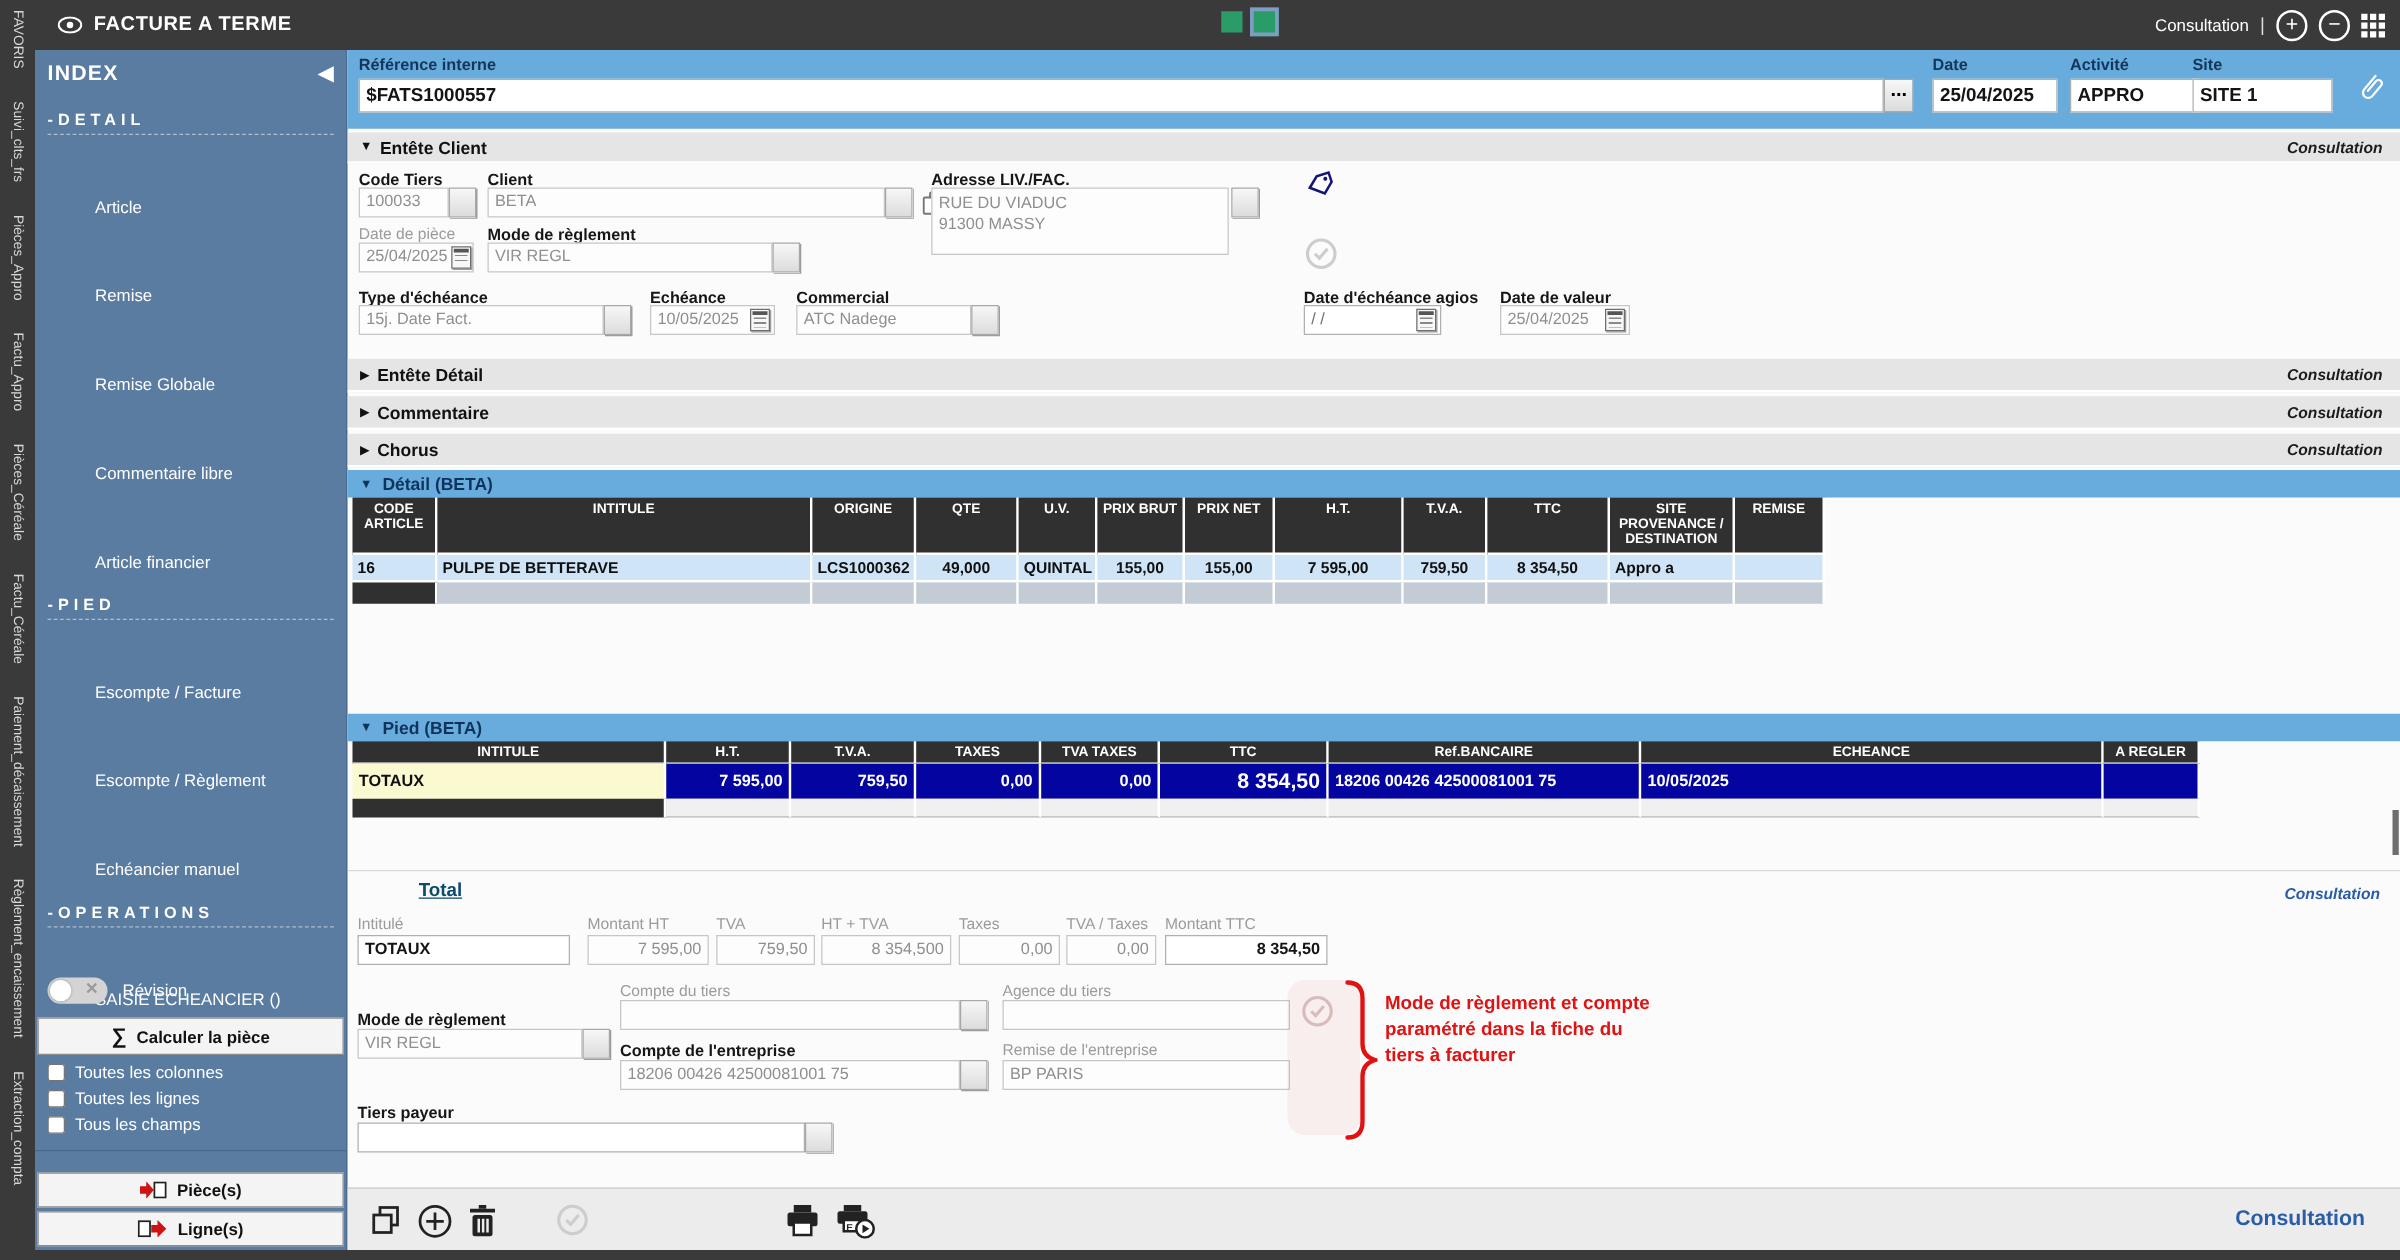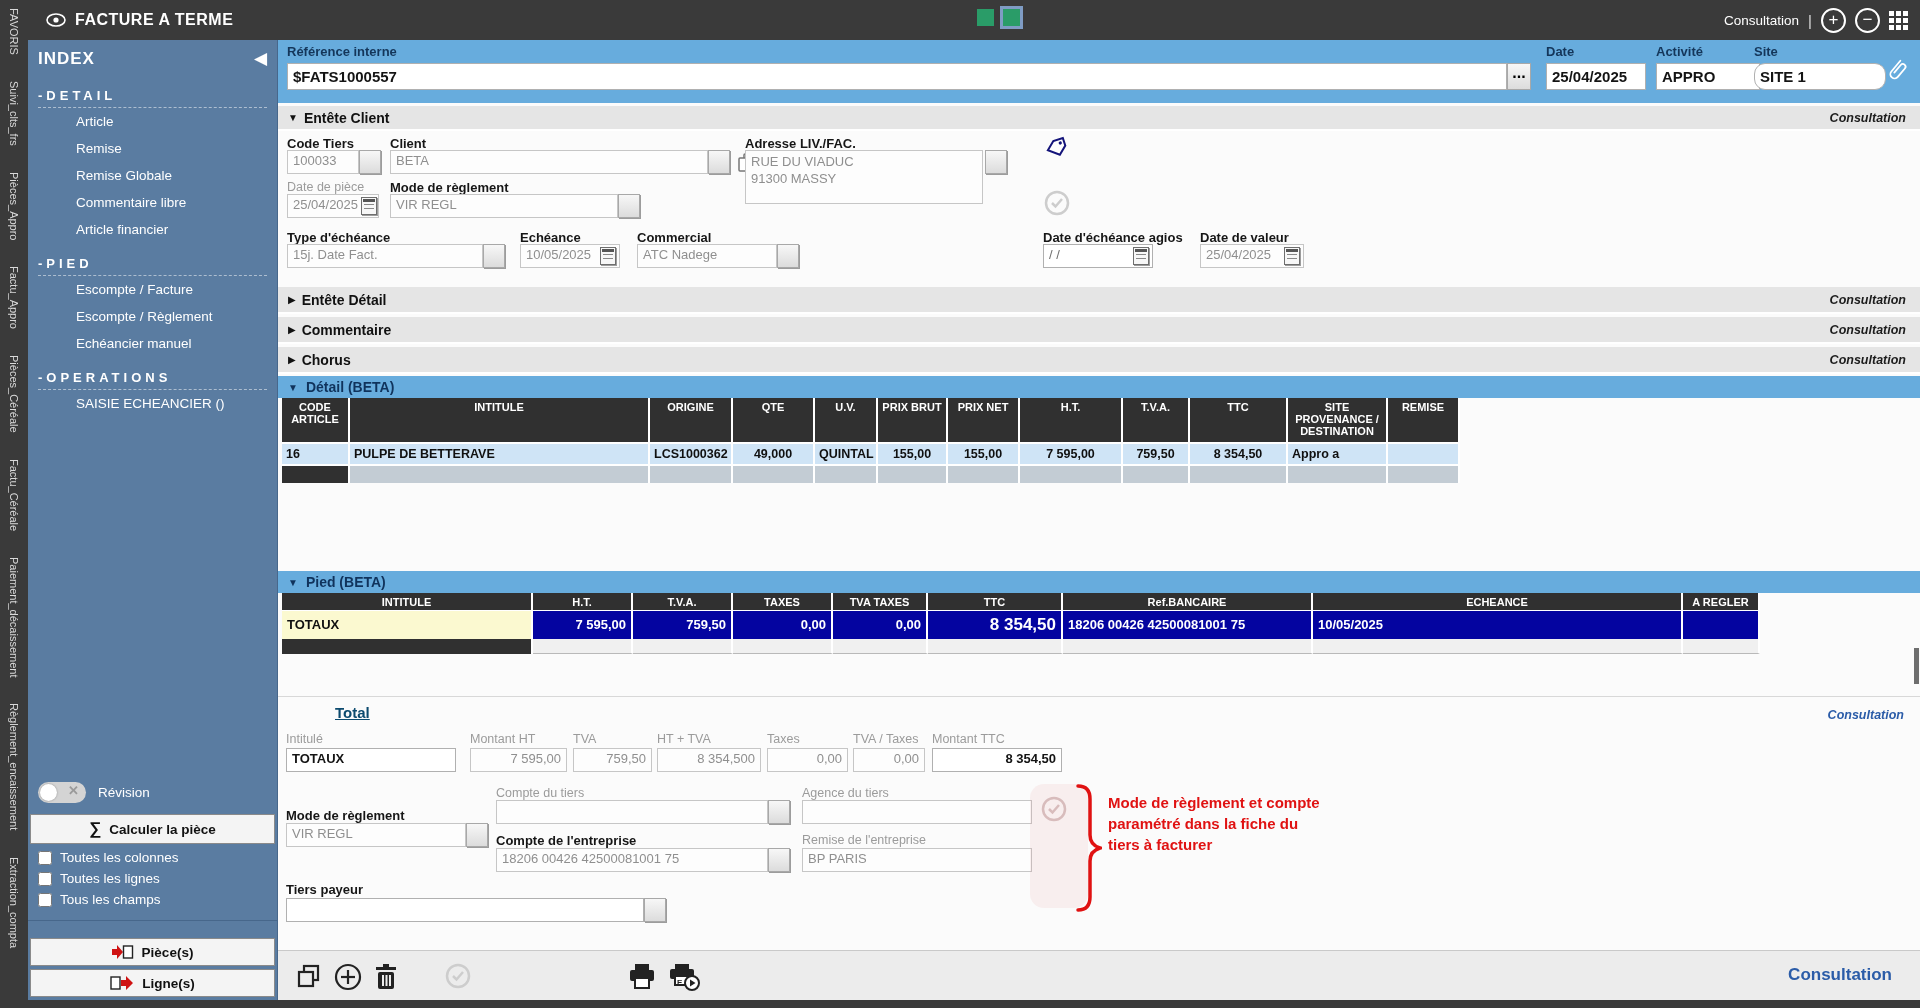--- a/index.html
+++ b/index.html
@@ -21,21 +21,21 @@
   .grid-icon { display:grid; grid-template-columns:repeat(3,5px); grid-auto-rows:5px; gap:2px; cursor:pointer; }
   .grid-icon i { background:#fff; }
 
   
   #sidebar { position:absolute; left:28px; top:40px; width:250px; bottom:8px; background:#5a7ca1;
              color:#fff; border-right:1px solid #47678b; }
   #index-hd { display:flex; justify-content:space-between; align-items:center; padding:8px 10px 6px 10px; }
   #index-title { font-size:17px; font-weight:bold; letter-spacing:1px; }
   .grp-label { margin:13px 10px 0 10px; padding-bottom:4px; font-size:13px; font-weight:bold;
                letter-spacing:4px; border-bottom:1px dashed rgba(255,255,255,.5); }
-  .grp-item { padding:6px 0 6px 48px; font-size:13.5px; cursor:pointer; }
+  .grp-item { padding:6px 0 6px 48px; font-size:13.5px; cursor:pointer;margin-top:44px; }
   #sb-bottom { position:absolute; left:0; right:0; bottom:0; }
   .toggle-row { display:flex; align-items:center; gap:12px; padding:8px 10px; }
   .toggle { width:48px; height:21px; background:#d4d4d4; border-radius:11px; position:relative; cursor:pointer; }
   .toggle .knob { position:absolute; left:2px; top:2px; width:17px; height:17px; background:#fff; border-radius:50%;
                   box-shadow:0 0 2px #888; }
   .toggle .x { position:absolute; right:7px; top:1px; color:#9a9a9a; font-size:13px; font-weight:bold; }
   .sb-btn { margin:3px 2px; background:#f4f4f4; border:1px solid #8a8a8a; color:#111; height:30px;
             display:flex; align-items:center; justify-content:center; gap:8px; font-size:13.5px; font-weight:bold; cursor:pointer; }
   .cb-row { display:flex; align-items:center; gap:8px; padding:3px 10px; font-size:13.5px; }
   .cb-row input { width:14px; height:14px; }
@@ -227,21 +227,21 @@
 
     <div id="refbar">
       <span class="blb" style="left:9px;top:4px;">Référence interne</span>
       <input class="f big" style="left: 9px; top: 23px; width: 1220px;" readonly="" value="$FATS1000557">
       <span class="dots" style="left:1229px;top:23px;">...</span>
       <span class="blb" style="left:1268px;top:4px;">Date</span>
       <input class="f big" style="left: 1268px; top: 23px; width: 100px;" readonly="" value="25/04/2025">
       <span class="blb" style="left:1378px;top:4px;">Activité</span>
       <input class="f big" style="left: 1378px; top: 23px; width: 104px;" readonly="" value="APPRO">
       <span class="blb" style="left:1476px;top:4px;">Site</span>
-      <input class="f big" style="left: 1476px; top: 23px; width: 132px; border-radius: 11px;" readonly="" value="SITE 1">
+      <input class="f big" style="left: 1476px; top: 23px; width: 112px;" readonly="" value="SITE 1">
       <span style="position:absolute;left:1608px;top:18px;">
         <svg width="22" height="26" style="transform:rotate(40deg);">
             <path d="M7 3 L7 17 a4.2 4.2 0 0 0 8.4 0 L15.4 6 a2.7 2.7 0 0 0 -5.4 0 L10 16" fill="none" stroke="#fff" stroke-width="1.8" stroke-linecap="round"></path>
           </svg>
       </span>
     </div>
 
     <div class="sec-bar" style="top:66px;height:25px;">
       <span class="tri">▼</span>
       <span class="sec-title">Entête Client</span>

